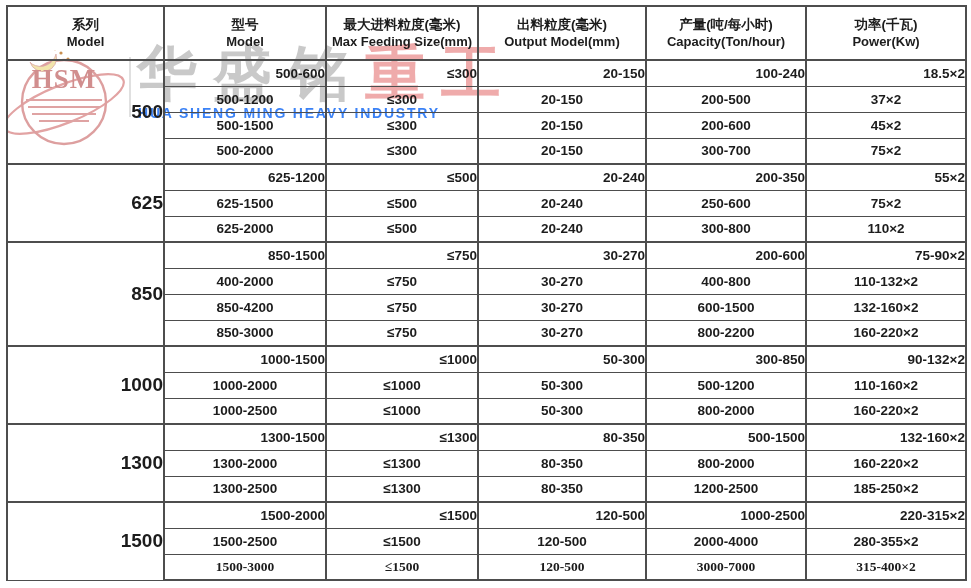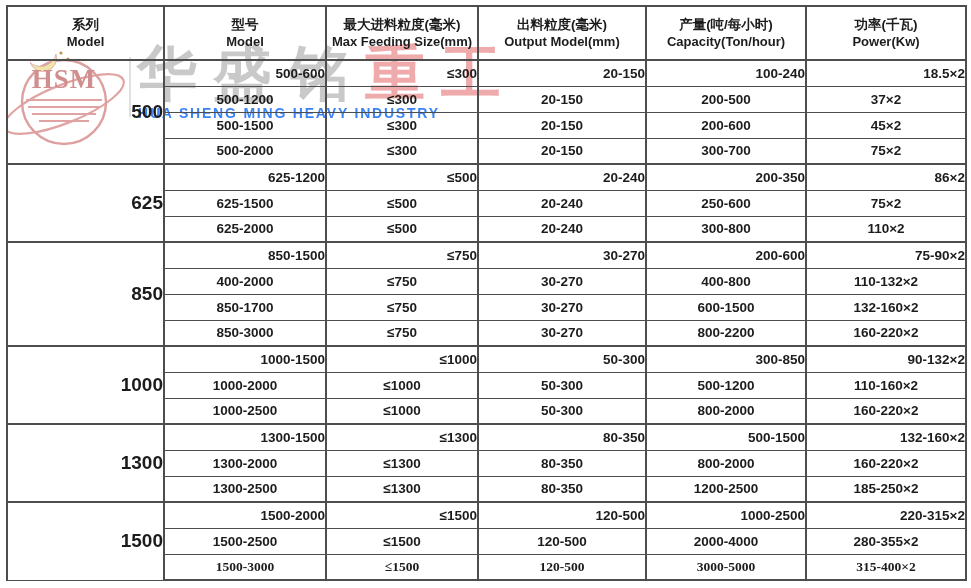--- a/index.html
+++ b/index.html
@@ -159,21 +159,21 @@
           <td>20-150</td>
           <td>300-700</td>
           <td>75×2</td>
         </tr>
         <tr class="group-first">
           <td rowspan="3" class="series-cell">625</td>
           <td>625-1200</td>
           <td>≤500</td>
           <td>20-240</td>
           <td>200-350</td>
-          <td>86×2</td>
+          <td>55×2</td>
         </tr>
         <tr>
           <td>625-1500</td>
           <td>≤500</td>
           <td>20-240</td>
           <td>250-600</td>
           <td>75×2</td>
         </tr>
         <tr>
           <td>625-2000</td>
@@ -191,21 +191,21 @@
           <td>75-90×2</td>
         </tr>
         <tr>
           <td>400-2000</td>
           <td>≤750</td>
           <td>30-270</td>
           <td>400-800</td>
           <td>110-132×2</td>
         </tr>
         <tr>
-          <td>850-1700</td>
+          <td>850-4200</td>
           <td>≤750</td>
           <td>30-270</td>
           <td>600-1500</td>
           <td>132-160×2</td>
         </tr>
         <tr>
           <td>850-3000</td>
           <td>≤750</td>
           <td>30-270</td>
           <td>800-2200</td>
@@ -267,19 +267,19 @@
           <td>1500-2500</td>
           <td>≤1500</td>
           <td>120-500</td>
           <td>2000-4000</td>
           <td>280-355×2</td>
         </tr>
         <tr>
           <td>1500-3000</td>
           <td>≤1500</td>
           <td>120-500</td>
-          <td>3000-5000</td>
+          <td>3000-7000</td>
           <td>315-400×2</td>
         </tr>
       </tbody>
   </table>
 
 </div>
 
 </body></html>

